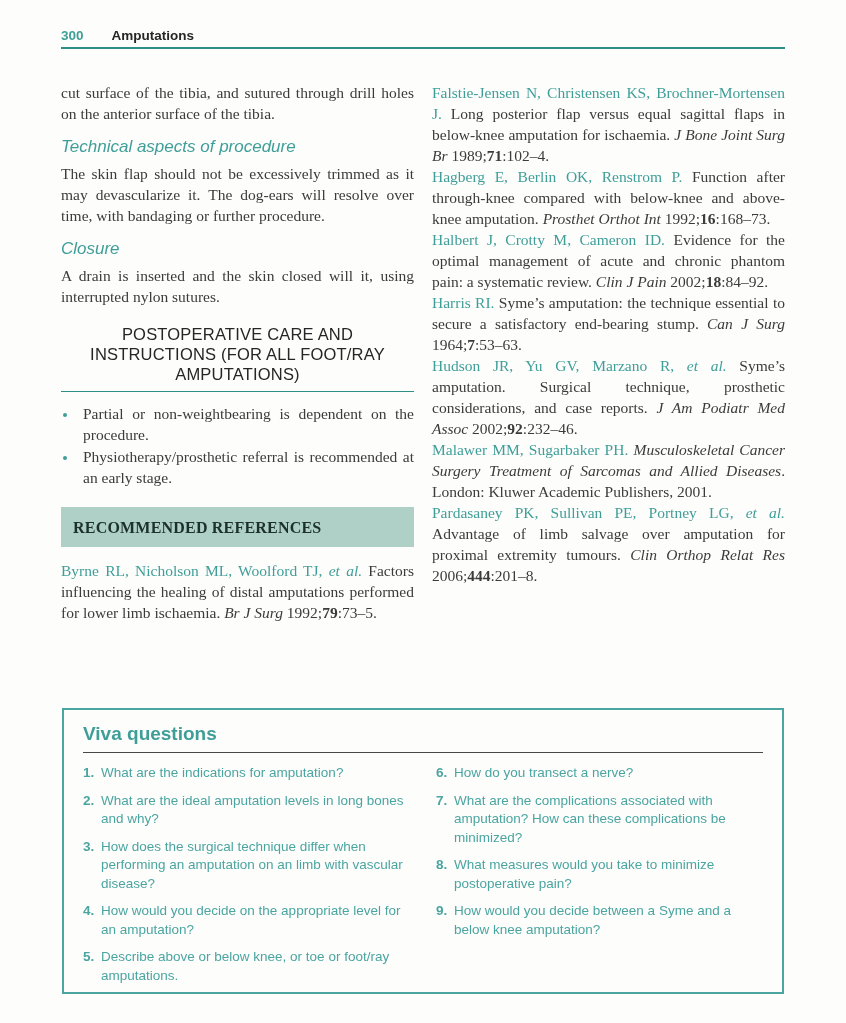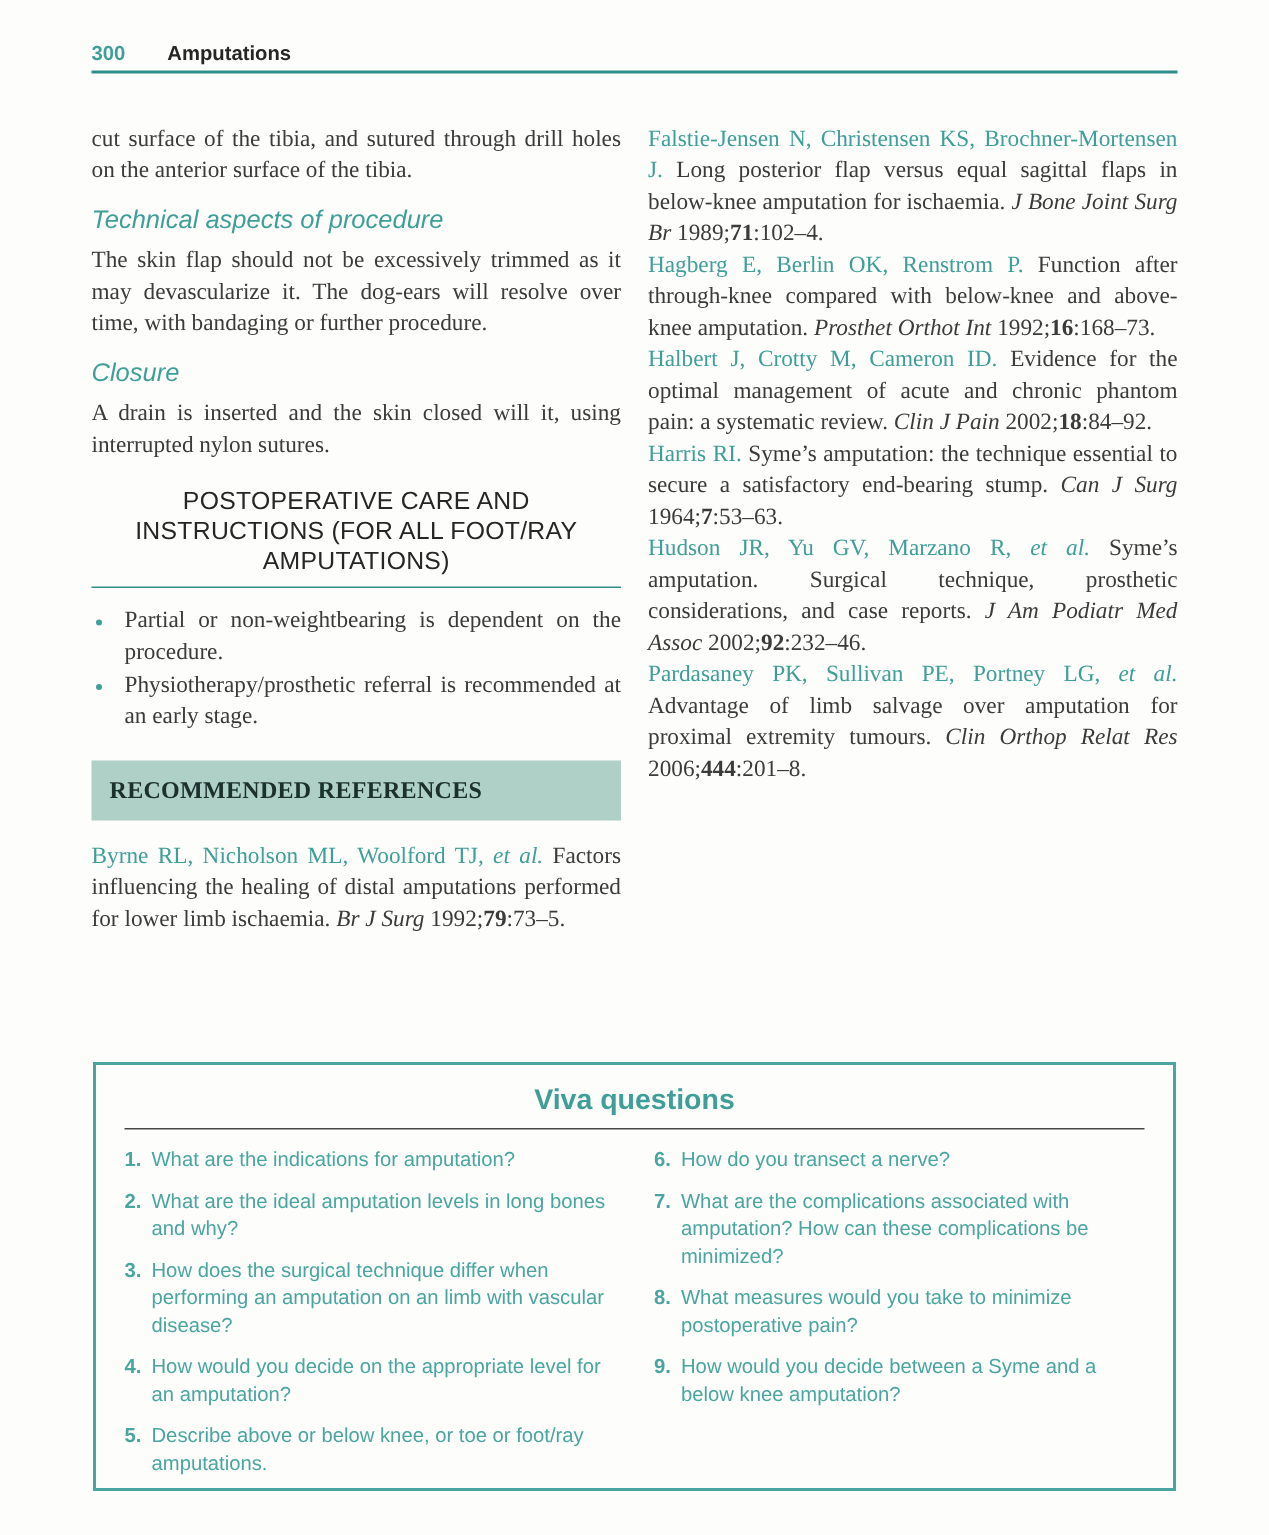--- a/index.html
+++ b/index.html
@@ -73,21 +73,21 @@
   .viva{
     position:absolute;left:62px;top:708px;
     width:722px;height:286px;box-sizing:border-box;
     border:2px solid var(--viva-teal);
     background:var(--paper);
     padding:13px 19px 0 19px;
     font-family:"Liberation Sans", sans-serif;
   }
   .viva-head{
     color:var(--teal);font-size:19px;font-weight:bold;
-    margin:0;line-height:22px;text-align:center;
+    margin:0;line-height:22px;
   }
   .viva-rule{border:none;border-top:1px solid #474747;margin:7px 0 11px 0;}
   .viva-cols{display:flex;gap:26px;}
   .viva-col{width:342px;}
   .q{display:flex;margin-bottom:9px;color:var(--viva-teal);
      font-size:13.5px;line-height:18.5px;}
   .q-num{font-weight:bold;width:18px;flex:0 0 18px;}
   .q-text{flex:1;}
 </style>
 </head>
@@ -124,20 +124,21 @@
           <p class="ref"><span class="seg-authors">Byrne RL, Nicholson ML, Woolford TJ, </span><span class="seg-etal">et al.</span><span class="seg-plain"> Factors influencing the healing of distal amputations performed for lower limb ischaemia. </span><span class="seg-italic">Br J Surg</span><span class="seg-plain"> 1992;</span><span class="seg-bold">79</span><span class="seg-plain">:73–5.</span></p>
         </div>
     </div>
 
     <div class="col refs-right">
         <p class="ref"><span class="seg-authors">Falstie-Jensen N, Christensen KS, Brochner-Mortensen J.</span><span class="seg-plain"> Long posterior flap versus equal sagittal flaps in below-knee amputation for ischaemia. </span><span class="seg-italic">J Bone Joint Surg Br</span><span class="seg-plain"> 1989;</span><span class="seg-bold">71</span><span class="seg-plain">:102–4.</span></p>
         <p class="ref"><span class="seg-authors">Hagberg E, Berlin OK, Renstrom P.</span><span class="seg-plain"> Function after through-knee compared with below-knee and above-knee amputation. </span><span class="seg-italic">Prosthet Orthot Int</span><span class="seg-plain"> 1992;</span><span class="seg-bold">16</span><span class="seg-plain">:168–73.</span></p>
         <p class="ref"><span class="seg-authors">Halbert J, Crotty M, Cameron ID.</span><span class="seg-plain"> Evidence for the optimal management of acute and chronic phantom pain: a systematic review. </span><span class="seg-italic">Clin J Pain</span><span class="seg-plain"> 2002;</span><span class="seg-bold">18</span><span class="seg-plain">:84–92.</span></p>
         <p class="ref"><span class="seg-authors">Harris RI.</span><span class="seg-plain"> Syme’s amputation: the technique essential to secure a satisfactory end-bearing stump. </span><span class="seg-italic">Can J Surg</span><span class="seg-plain"> 1964;</span><span class="seg-bold">7</span><span class="seg-plain">:53–63.</span></p>
         <p class="ref"><span class="seg-authors">Hudson JR, Yu GV, Marzano R, </span><span class="seg-etal">et al.</span><span class="seg-plain"> Syme’s amputation. Surgical technique, prosthetic considerations, and case reports. </span><span class="seg-italic">J Am Podiatr Med Assoc</span><span class="seg-plain"> 2002;</span><span class="seg-bold">92</span><span class="seg-plain">:232–46.</span></p>
+        <p class="ref"><span class="seg-authors">Malawer MM, Sugarbaker PH.</span><span class="seg-plain"> </span><span class="seg-italic">Musculoskeletal Cancer Surgery Treatment of Sarcomas and Allied Diseases</span><span class="seg-plain">. London: Kluwer Academic Publishers, 2001.</span></p>
         <p class="ref"><span class="seg-authors">Pardasaney PK, Sullivan PE, Portney LG, </span><span class="seg-etal">et al.</span><span class="seg-plain"> Advantage of limb salvage over amputation for proximal extremity tumours. </span><span class="seg-italic">Clin Orthop Relat Res</span><span class="seg-plain"> 2006;</span><span class="seg-bold">444</span><span class="seg-plain">:201–8.</span></p>
       </div>
 
   </div>
 
   <div class="viva">
     <h3 class="viva-head">Viva questions</h3>
     <hr class="viva-rule">
     <div class="viva-cols">
       <div class="viva-col">

